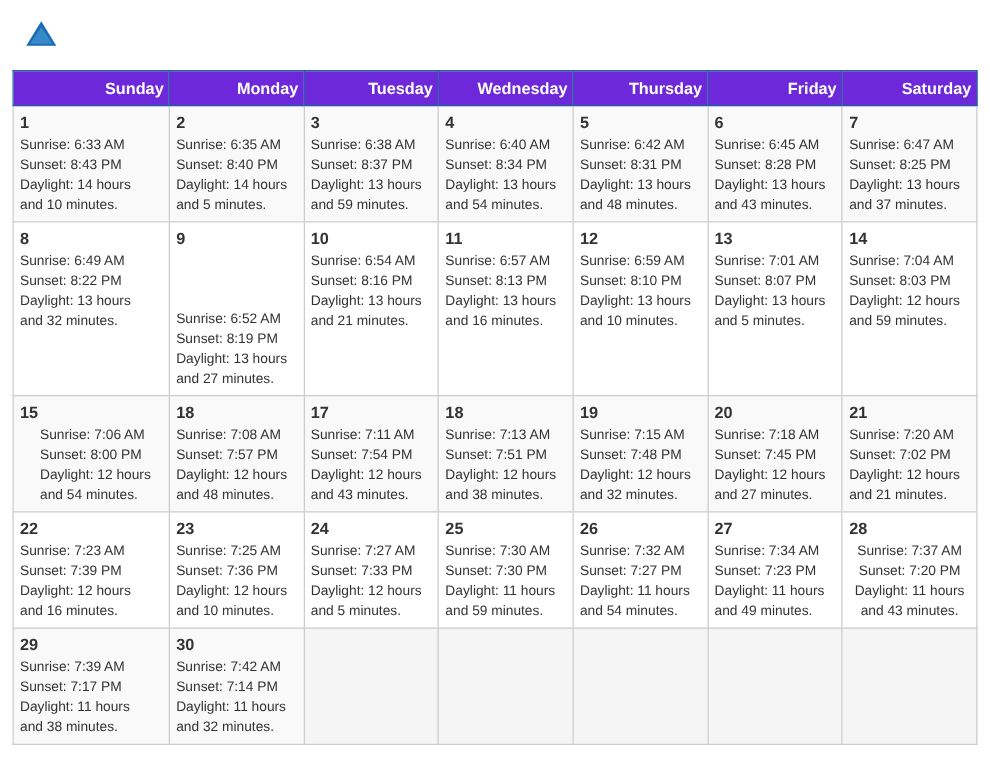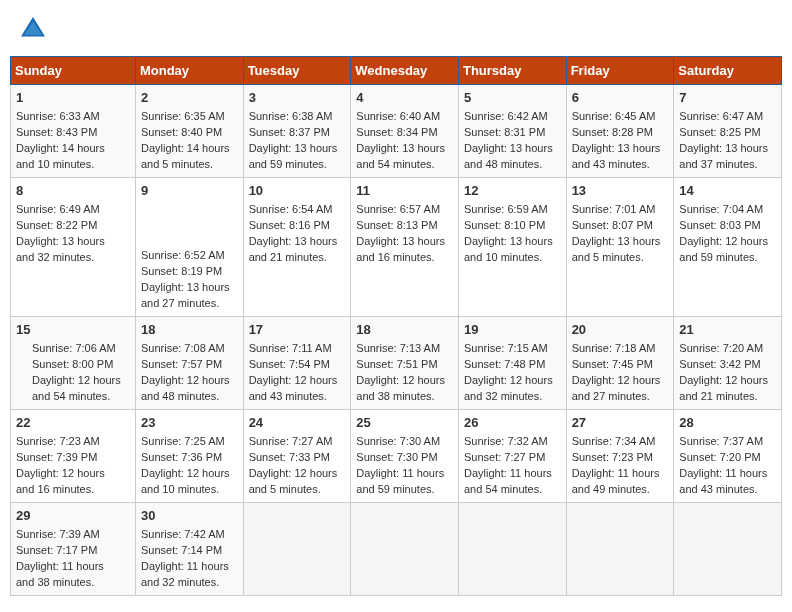--- a/index.html
+++ b/index.html
@@ -45,24 +45,24 @@
       font-size: 14px;
       color: #555;
       margin-top: 2px;
     }
     .calendar {
       width: 100%;
       border-collapse: collapse;
       font-size: 11px;
     }
     .calendar thead tr th {
-      background-color: #c2410c;
+      background-color: #6d28d9;
       color: #fff;
       padding: 6px 4px;
-      text-align: left;
+      text-align: right;
       font-size: 13px;
       font-weight: bold;
       border: 1px solid #2060a0;
     }
     .calendar tbody tr td {
       border: 1px solid #ccc;
       vertical-align: top;
       padding: 4px 5px;
       height: 90px;
       background: #fff;
@@ -267,21 +267,21 @@
         <td>
           <span class="day-number">20</span>
           <div class="day-info" style="white-space: pre-line;">Sunrise: 7:18 AM
 Sunset: 7:45 PM
 Daylight: 12 hours
 and 27 minutes.</div>
         </td>
         <td>
           <span class="day-number">21</span>
           <div class="day-info" style="white-space: pre-line;">Sunrise: 7:20 AM
-Sunset: 3:42 PM
+Sunset: 7:02 PM
 Daylight: 12 hours
 and 21 minutes.</div>
         </td>
       </tr>
       <tr>
         <td>
           <span class="day-number">22</span>
           <div class="day-info" style="white-space: pre-line;">Sunrise: 7:23 AM
 Sunset: 7:39 PM
 Daylight: 12 hours
@@ -317,21 +317,21 @@
         </td>
         <td>
           <span class="day-number">27</span>
           <div class="day-info" style="white-space: pre-line;">Sunrise: 7:34 AM
 Sunset: 7:23 PM
 Daylight: 11 hours
 and 49 minutes.</div>
         </td>
         <td>
           <span class="day-number">28</span>
-          <div class="day-info" style="white-space: pre-line;">Sunrise: 7:37 AM
+          <div class="day-info" style="white-space: pre-line; text-align: center;">Sunrise: 7:37 AM
 Sunset: 7:20 PM
 Daylight: 11 hours
 and 43 minutes.</div>
         </td>
       </tr>
       <tr class="last-row">
         <td>
           <span class="day-number">29</span>
           <div class="day-info" style="white-space: pre-line;">Sunrise: 7:39 AM
 Sunset: 7:17 PM

